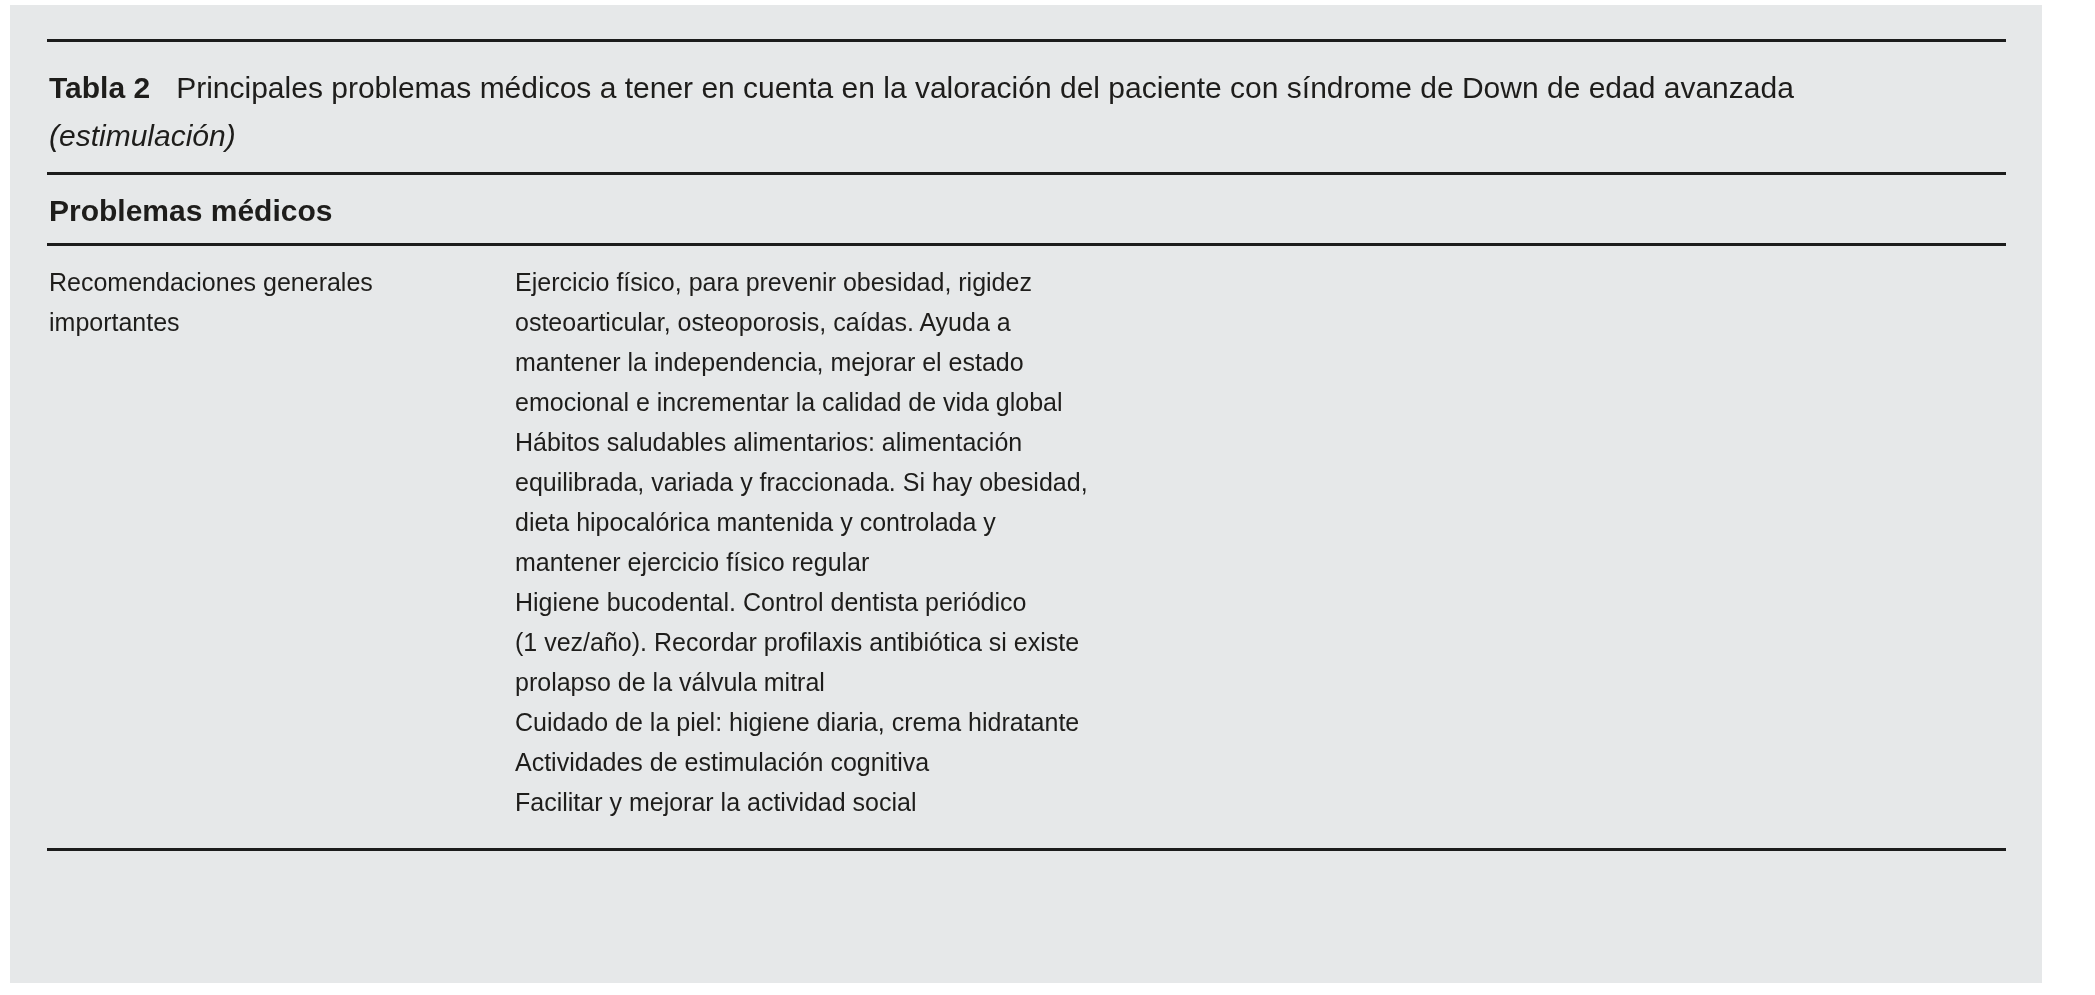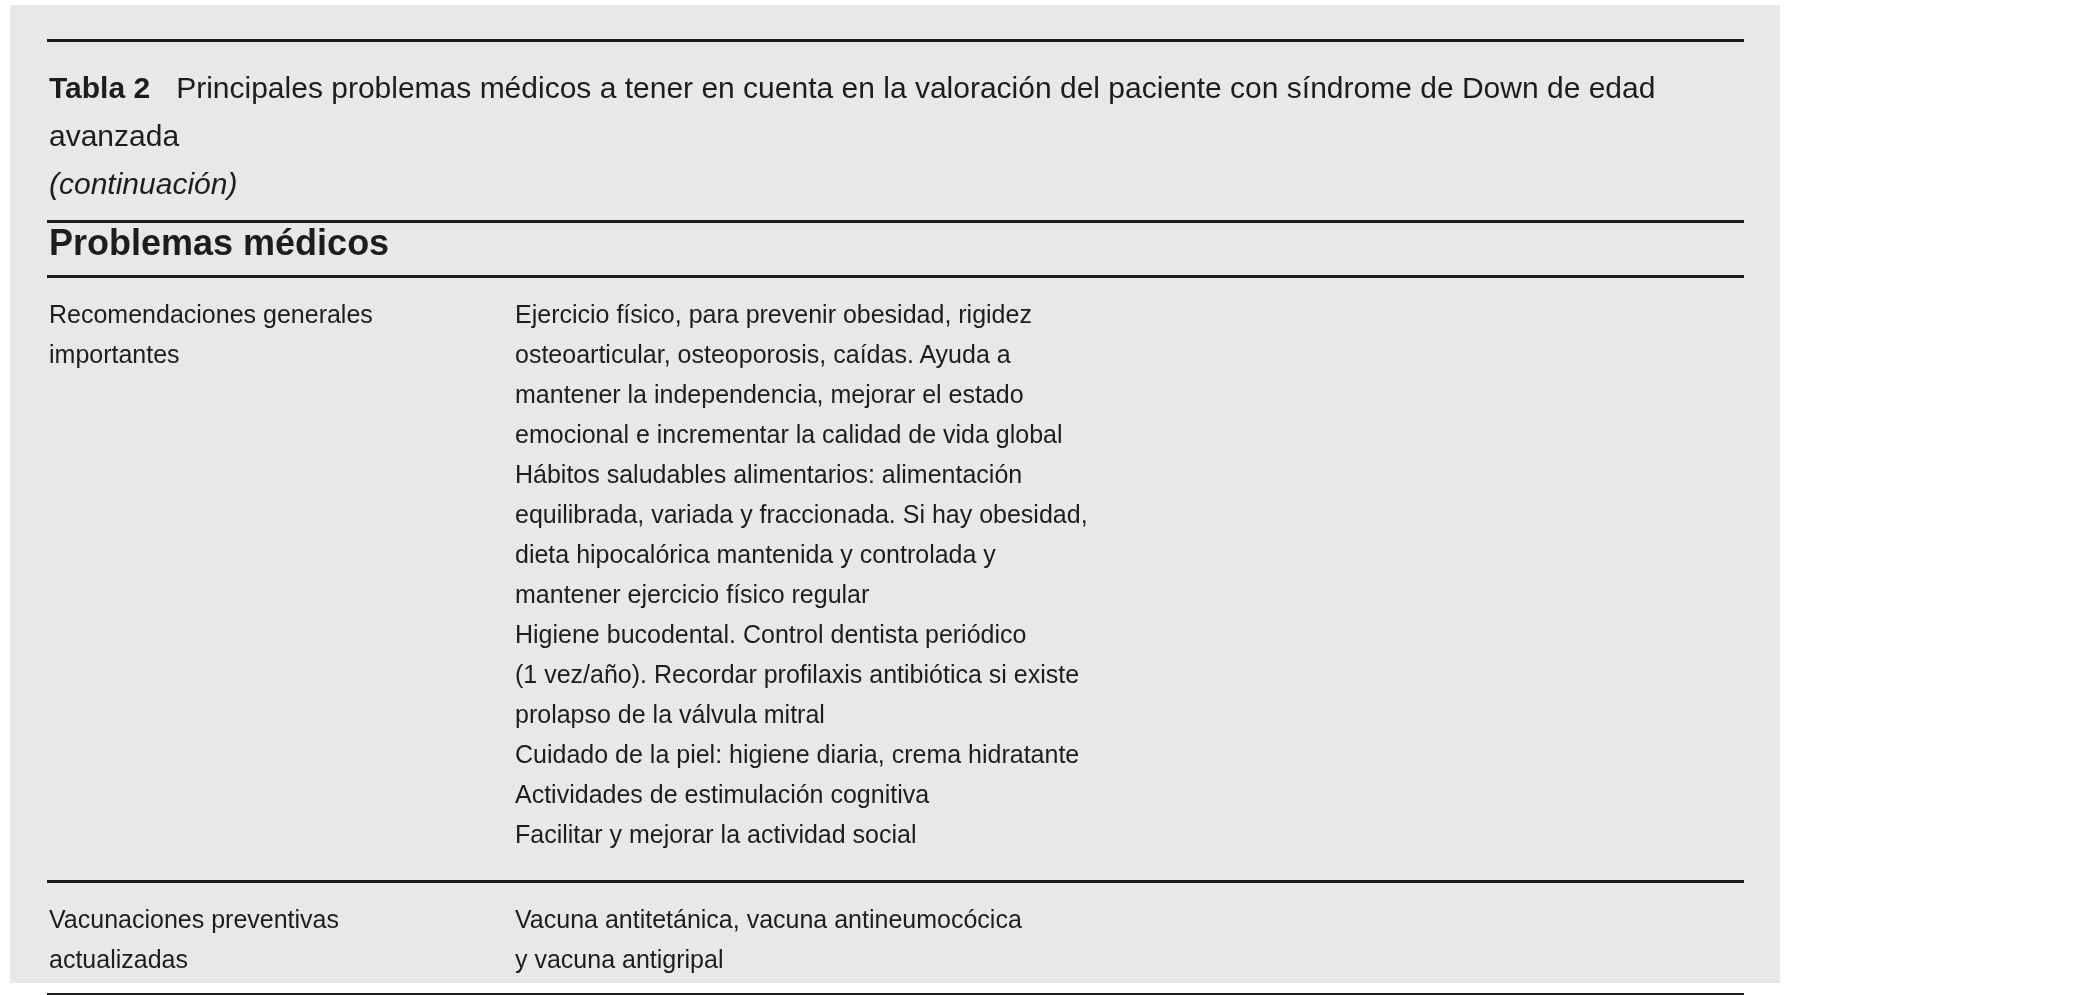--- a/index.html
+++ b/index.html
@@ -11,21 +11,21 @@
     width: 2095px;
     height: 995px;
     position: relative;
     font-family: "Liberation Sans", "DejaVu Sans", sans-serif;
     color: #1e1d1b;
   }
   .panel {
     position: absolute;
     left: 10px;
     top: 5px;
-    width: 1770px;
+    width: 2032px;
     height: 978px;
     background: #e6e8e9;
   }
   .tablewrap {
     margin: 34px 36px 0 37px; 
   }
   
   .caption {
     border-top: 3px solid #1c1c1c;
     padding: 22px 2px 12px 2px;
@@ -44,23 +44,23 @@
   .grid {
     display: grid;
     grid-template-columns: 466px 840px 1fr;
   }
   .header-row {
     border-top: 3px solid #1c1c1c;
     border-bottom: 3px solid #1c1c1c;
   }
   .header-cell {
     font-weight: bold;
-    font-size: 36px;
+    font-size: 30px;
     line-height: 40px;
-    padding: 0 10px 12px 2px;
+    padding: 16px 10px 12px 2px;
   }
   .body-row {
     border-bottom: 3px solid #1c1c1c;
   }
   .body-cell {
     font-size: 25px;
     line-height: 40px;
     padding: 16px 10px 26px 2px;
     white-space: pre-line;
   }
@@ -69,21 +69,21 @@
   }
 </style>
 </head>
 <body>
 
 <div class="panel">
   <div class="tablewrap">
 
     <div class="caption">
       <span class="tbl-label">Tabla 2</span><span>Principales problemas médicos a tener en cuenta en la valoración del paciente con síndrome de Down de edad avanzada</span>
-      <span class="tbl-cont">(continuación)</span>
+      <span class="tbl-cont">(estimulación)</span>
     </div>
 
     <div class="grid header-row">
       <div class="header-cell">Problemas médicos</div>
     </div>
 
     <div class="grid body-row">
       <div class="body-cell">Recomendaciones generales
 importantes</div>
       <div class="body-cell">Ejercicio físico, para prevenir obesidad, rigidez
@@ -96,22 +96,15 @@
 mantener ejercicio físico regular
 Higiene bucodental. Control dentista periódico
 (1 vez/año). Recordar profilaxis antibiótica si existe
 prolapso de la válvula mitral
 Cuidado de la piel: higiene diaria, crema hidratante
 Actividades de estimulación cognitiva
 Facilitar y mejorar la actividad social</div>
       <div class="body-cell"></div>
     </div>
 
-    <div class="grid body-row last">
-      <div class="body-cell">Vacunaciones preventivas
-actualizadas</div>
-      <div class="body-cell">Vacuna antitetánica, vacuna antineumocócica
-y vacuna antigripal</div>
-      <div class="body-cell"></div>
-    </div>
 
   </div>
 </div>
 
 </body></html>

